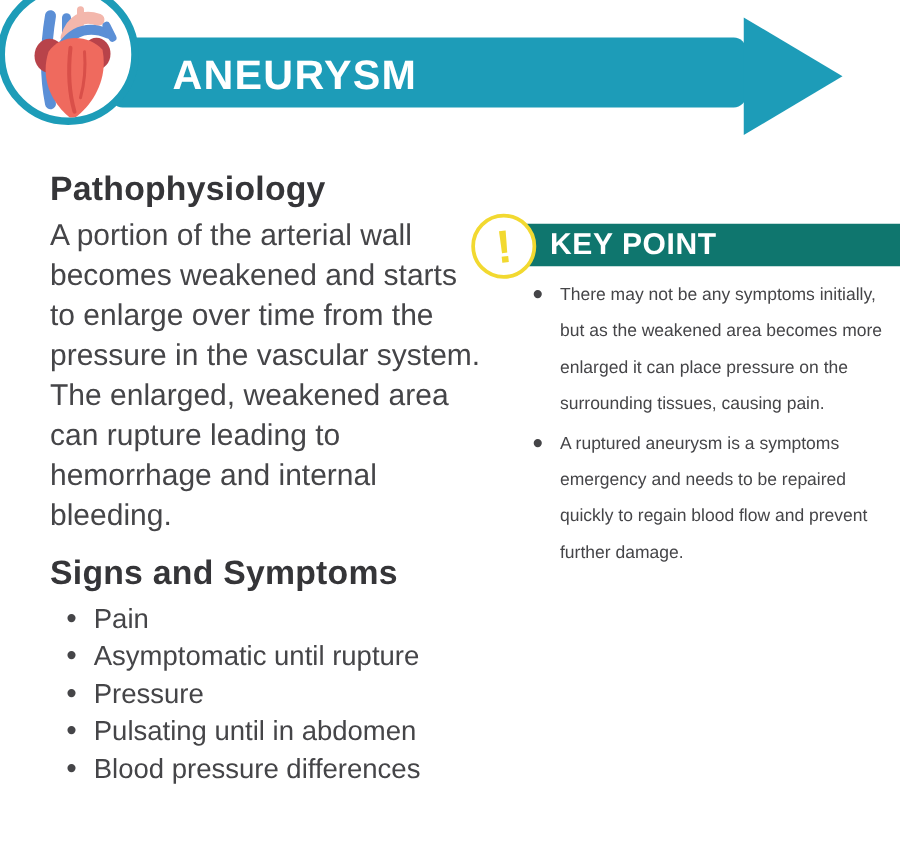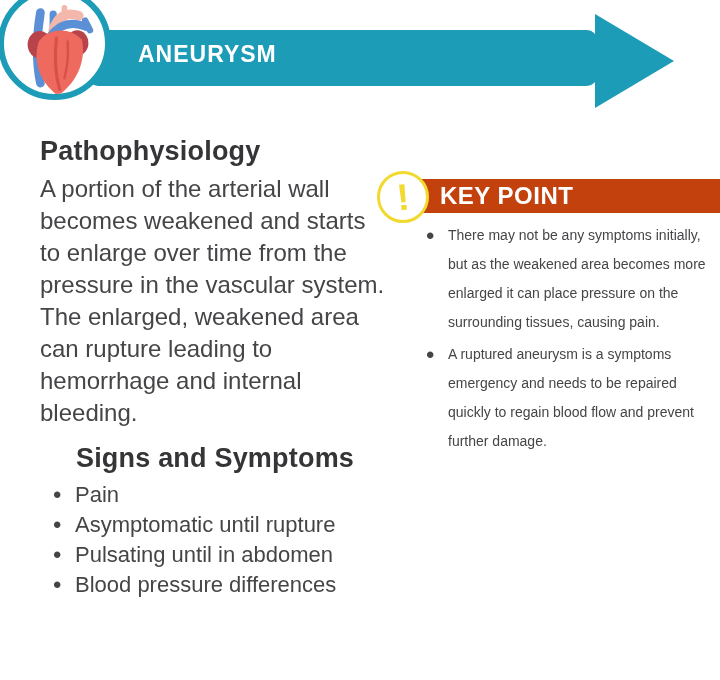--- a/index.html
+++ b/index.html
@@ -8,55 +8,55 @@
     overflow:hidden; font-family:"Liberation Sans", sans-serif;
     -webkit-font-smoothing:antialiased;
   }
 
   
   .arrow-svg { position:absolute; left:0; top:0; width:720px; height:130px; }
   .arrow-shape { fill:#1d9cb8; }
 
   .page-title {
     position:absolute; left:138px; top:41px;
-    font-size:23px; font-weight:bold; color:#ffffff;
+    font-size:33px; font-weight:bold; color:#ffffff;
     letter-spacing:1px;
   }
 
   .heart-badge {
     position:absolute; left:-2px; top:-13px; width:113px; height:113px;
     box-sizing:border-box; border:6px solid #1d9cb8; border-radius:50%;
     background:#ffffff; overflow:hidden;
   }
   .heart-badge svg { position:absolute; left:14px; top:10px; }
 
   
   .left-col { position:absolute; left:40px; top:136px; width:350px; }
   .section-heading {
     margin:0 0 6px 0; font-size:27px; font-weight:bold;
     color:#353538; letter-spacing:0.2px;
   }
   .body-text {
     margin:0 0 14px 0; font-size:24px; line-height:32px; color:#454548;
   }
-  .sns-heading { margin-top:4px;text-align:center; }
+  .sns-heading { margin-top:4px; }
   .bullet-list { list-style:none; margin:6px 0 0 0; padding:0; }
   .bullet-list li {
     position:relative; padding-left:35px; font-size:22px;
     line-height:29px; color:#454548; margin-bottom:1px;
   }
   .bullet-list li::before {
     content:"\2022"; position:absolute; left:13px; top:0;
     font-size:24px; color:#454548;
   }
 
   
   .kp-banner {
     position:absolute; left:390px; top:179px; width:330px; height:34px;
-    background:#c2410c; border-radius:17px 0 0 17px;
+    background:#0f766e; border-radius:17px 0 0 17px;
     display:flex; align-items:center; box-sizing:border-box; padding-left:50px;
   }
   .kp-label {
     font-size:24px; font-weight:bold; color:#ffffff; letter-spacing:0.5px;
   }
   .kp-icon {
     position:absolute; left:377px; top:171px; width:52px; height:52px;
     box-sizing:border-box; background:#ffffff; border:3px solid #f2d930;
     border-radius:50%; display:flex; align-items:center; justify-content:center;
     z-index:2;
@@ -110,20 +110,21 @@
   </div>
 
   <div class="left-col">
     <h2 class="section-heading">Pathophysiology</h2>
     <p class="body-text">A portion of the arterial wall becomes weakened and starts to enlarge over time from the pressure in the vascular system. The enlarged, weakened area can rupture leading to hemorrhage and internal bleeding.</p>
 
     <h2 class="section-heading sns-heading">Signs and Symptoms</h2>
     <ul class="bullet-list">
       <li>Pain</li>
       <li>Asymptomatic until rupture</li>
+      <li>Pressure</li>
       <li>Pulsating until in abdomen</li>
       <li>Blood pressure differences</li>
     </ul>
   </div>
 
   <div class="kp-banner">
     <span class="kp-label">KEY POINT</span>
   </div>
   <div class="kp-icon">
     <span>!</span>

